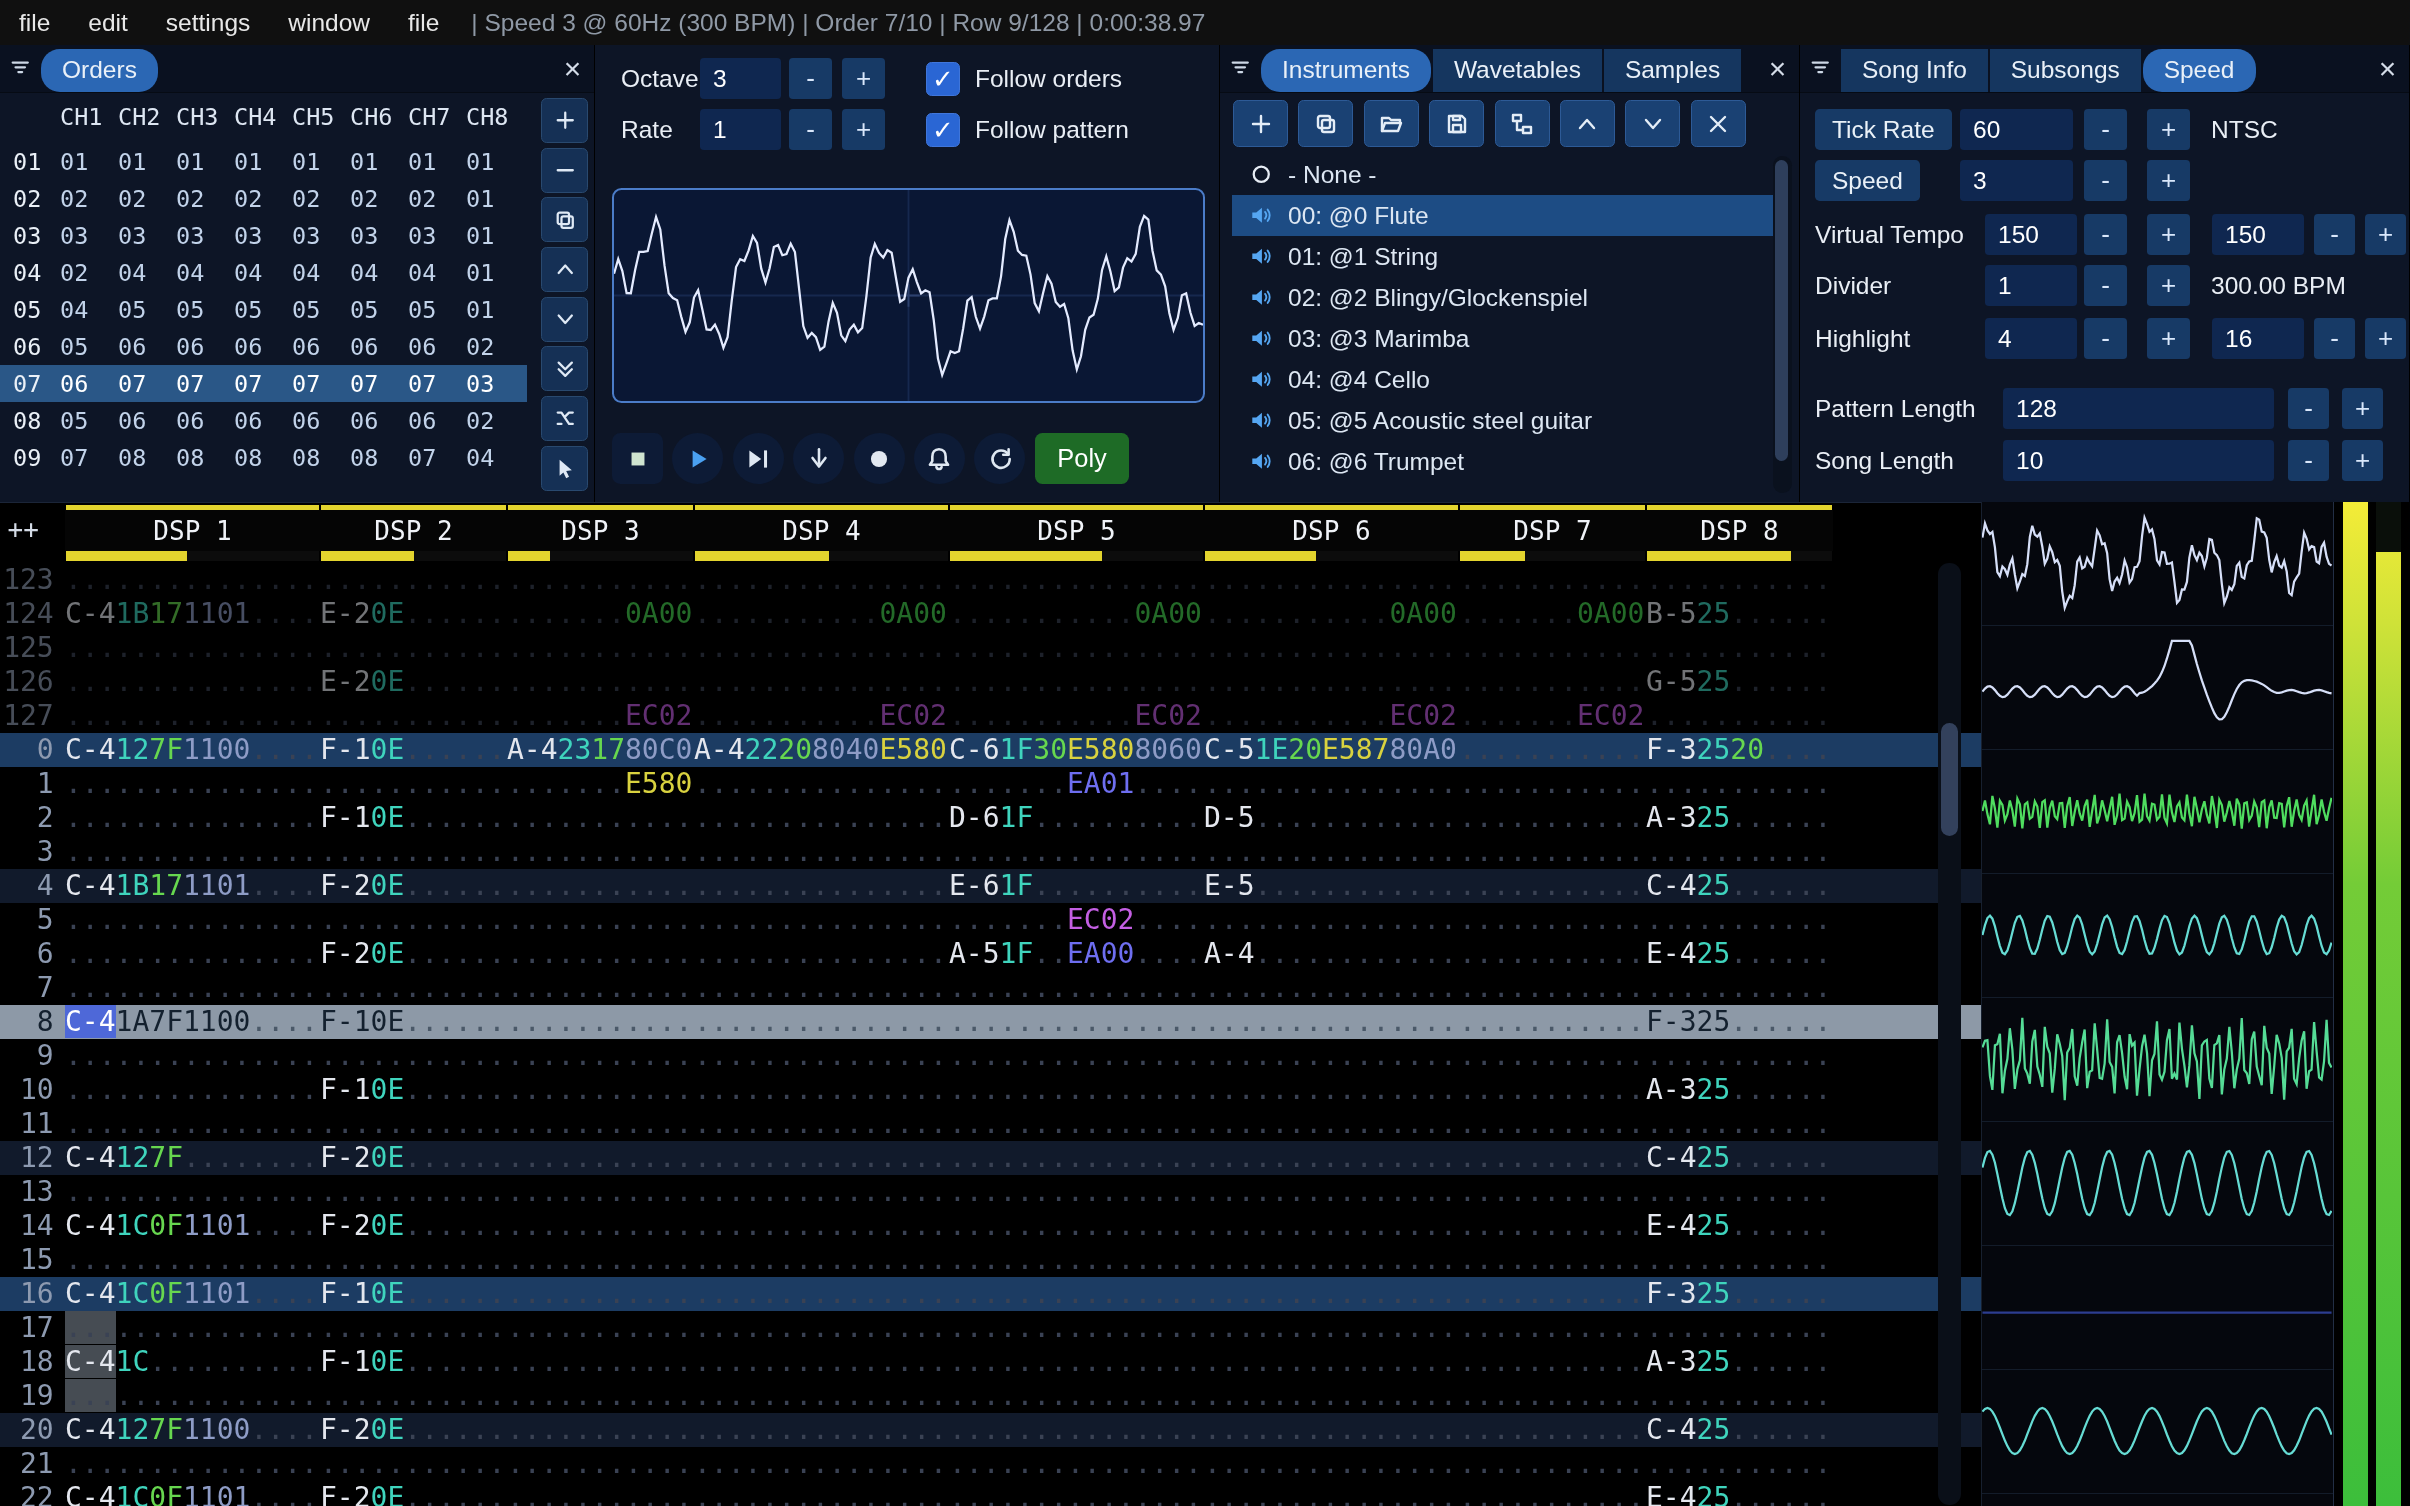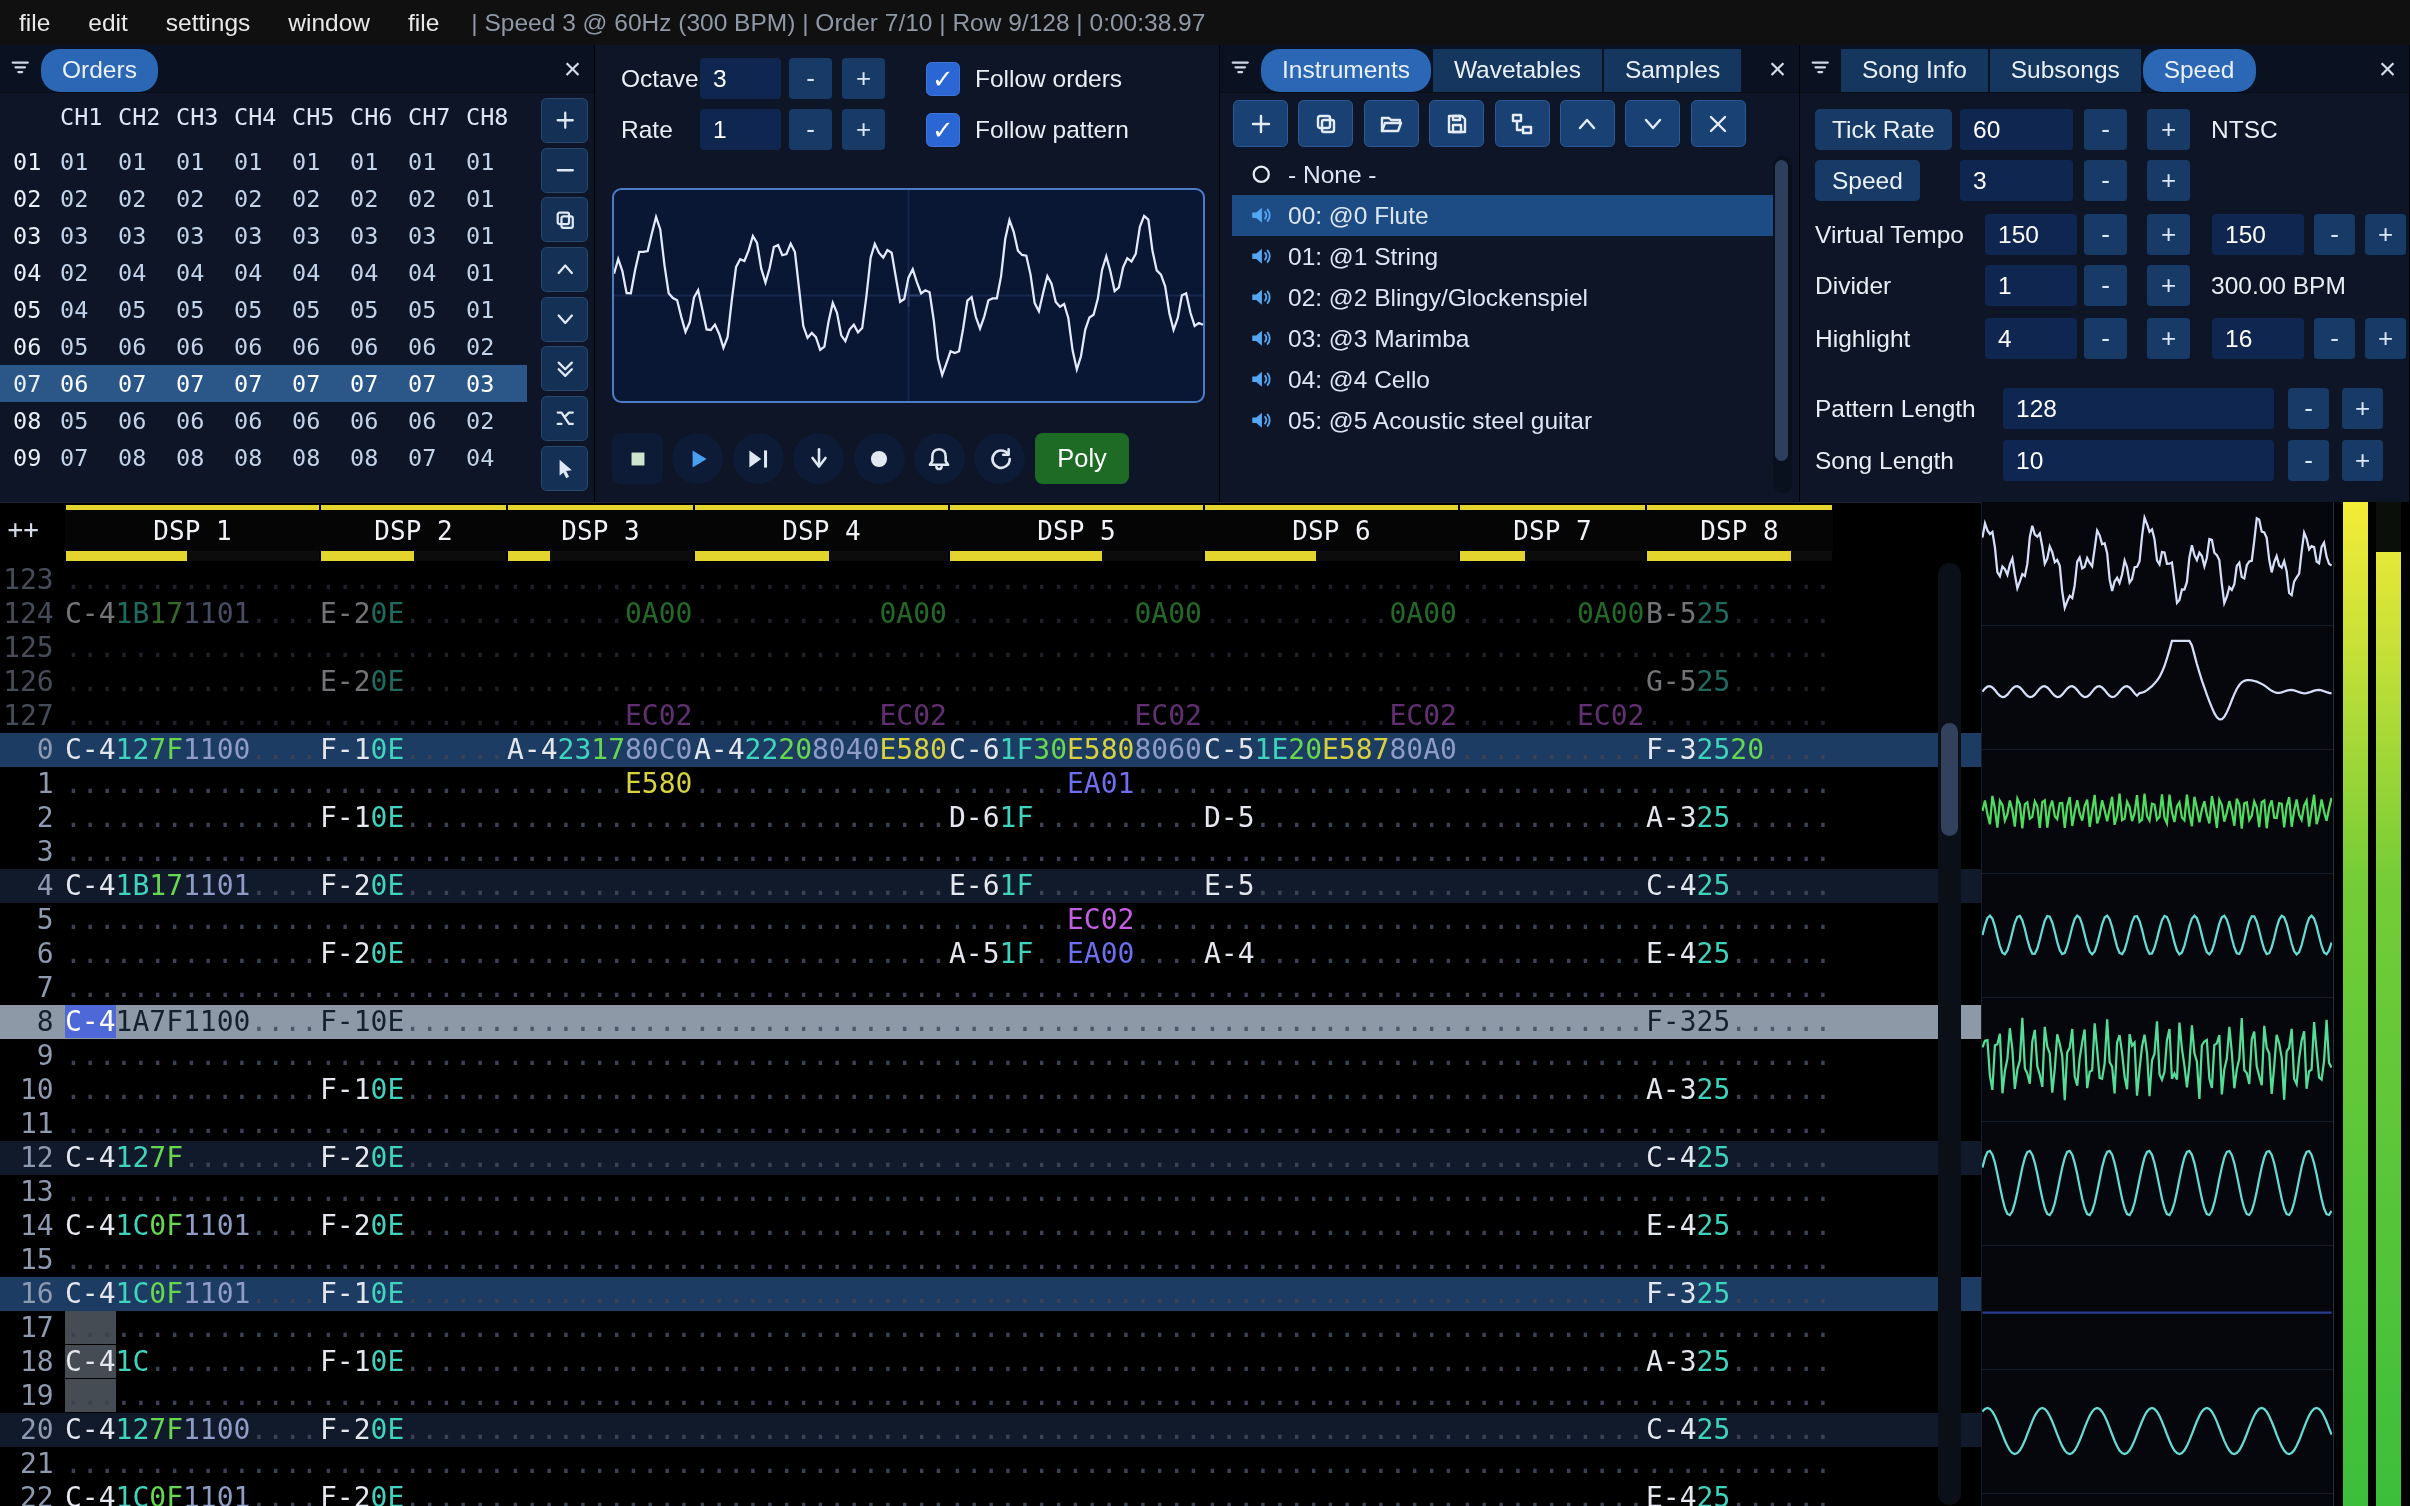--- a/index.html
+++ b/index.html
@@ -451,20 +451,29 @@
         <span>04: @4 Cello</span>
       </div>
       <div class="irow">
         <span class="iico">
           <svg viewBox="0 0 26 26" width="24.5" height="24.5">
             <path d="M3.5 10v6h4.2l6 5V5l-6 5z" fill="currentColor"></path>
             <path d="M17 9.5a5.5 5.5 0 0 1 0 7M19.8 7a9.5 9.5 0 0 1 0 12" stroke="currentColor" stroke-width="2" fill="none" stroke-linecap="round"></path>
           </svg>
         </span>
         <span>05: @5 Acoustic steel guitar</span>
+      </div>
+      <div class="irow">
+        <span class="iico">
+          <svg viewBox="0 0 26 26" width="24.5" height="24.5">
+            <path d="M3.5 10v6h4.2l6 5V5l-6 5z" fill="currentColor"></path>
+            <path d="M17 9.5a5.5 5.5 0 0 1 0 7M19.8 7a9.5 9.5 0 0 1 0 12" stroke="currentColor" stroke-width="2" fill="none" stroke-linecap="round"></path>
+          </svg>
+        </span>
+        <span>06: @6 Trumpet</span>
       </div>
     </div>
   <div id="inst-scroll">
       <i></i>
     </div>
 </div>
 
 <div class="panel" id="song-panel">
   <div class="titlebar">
     <span class="pmenu">

